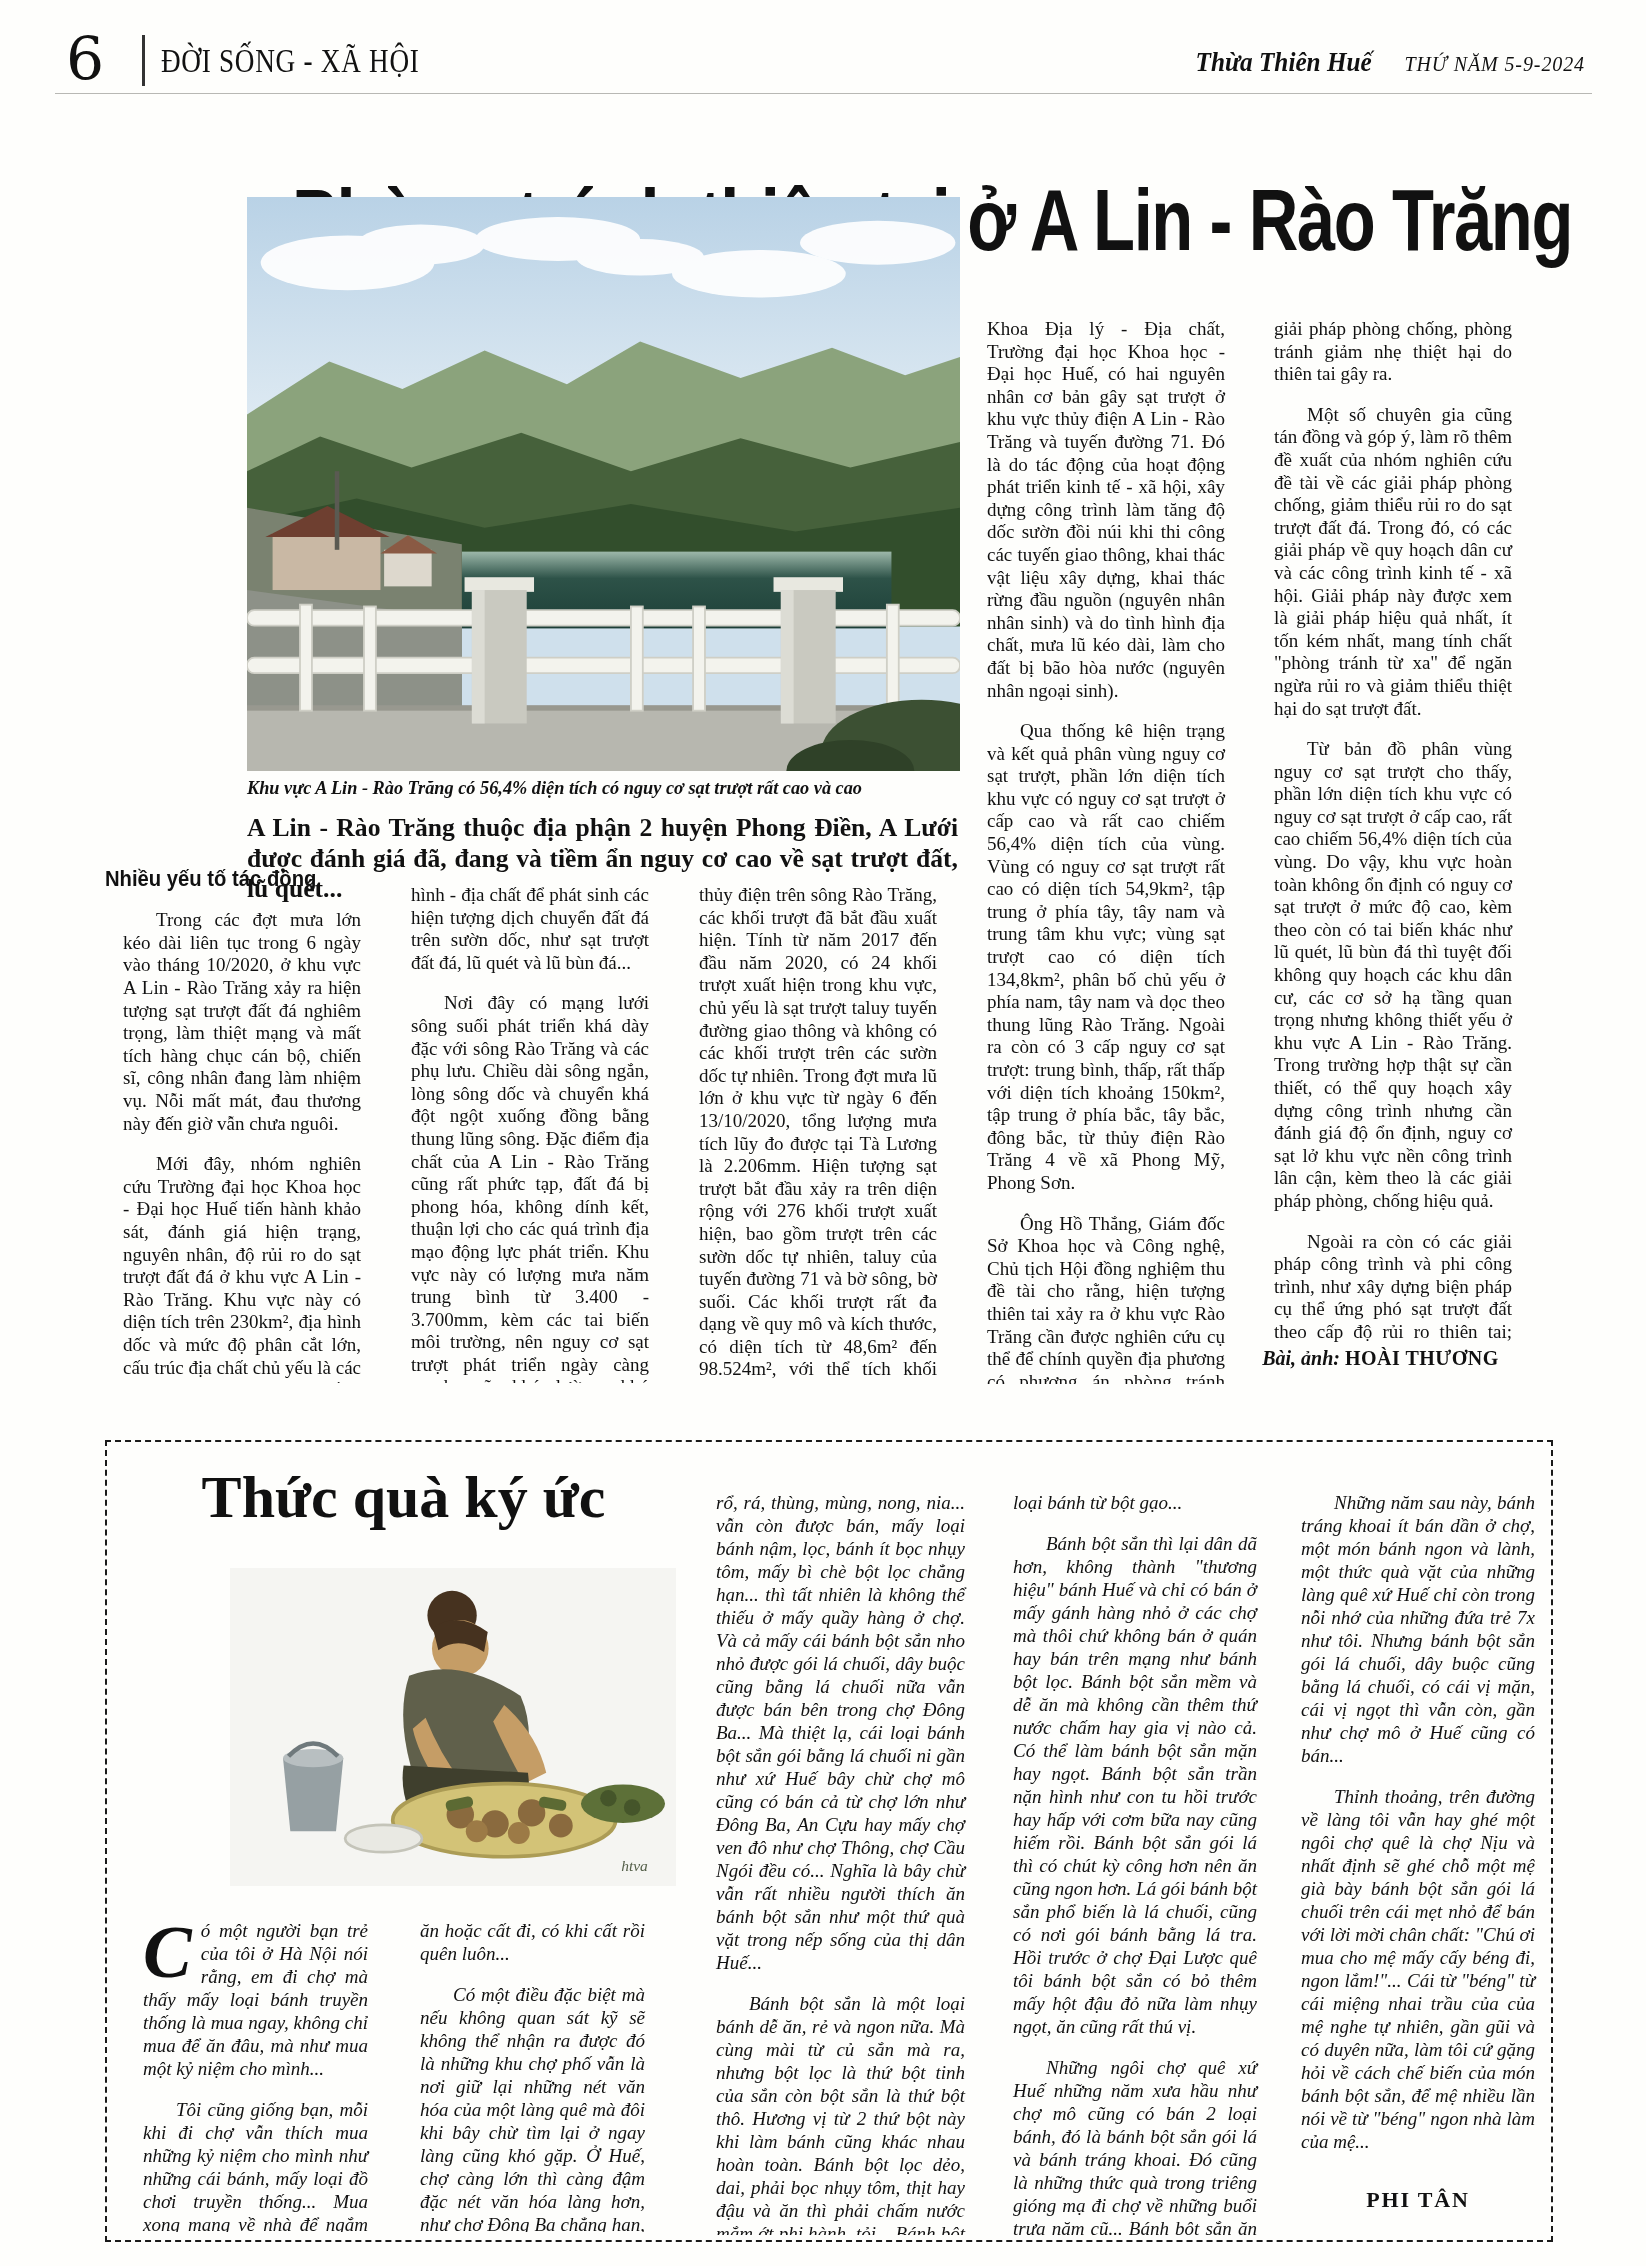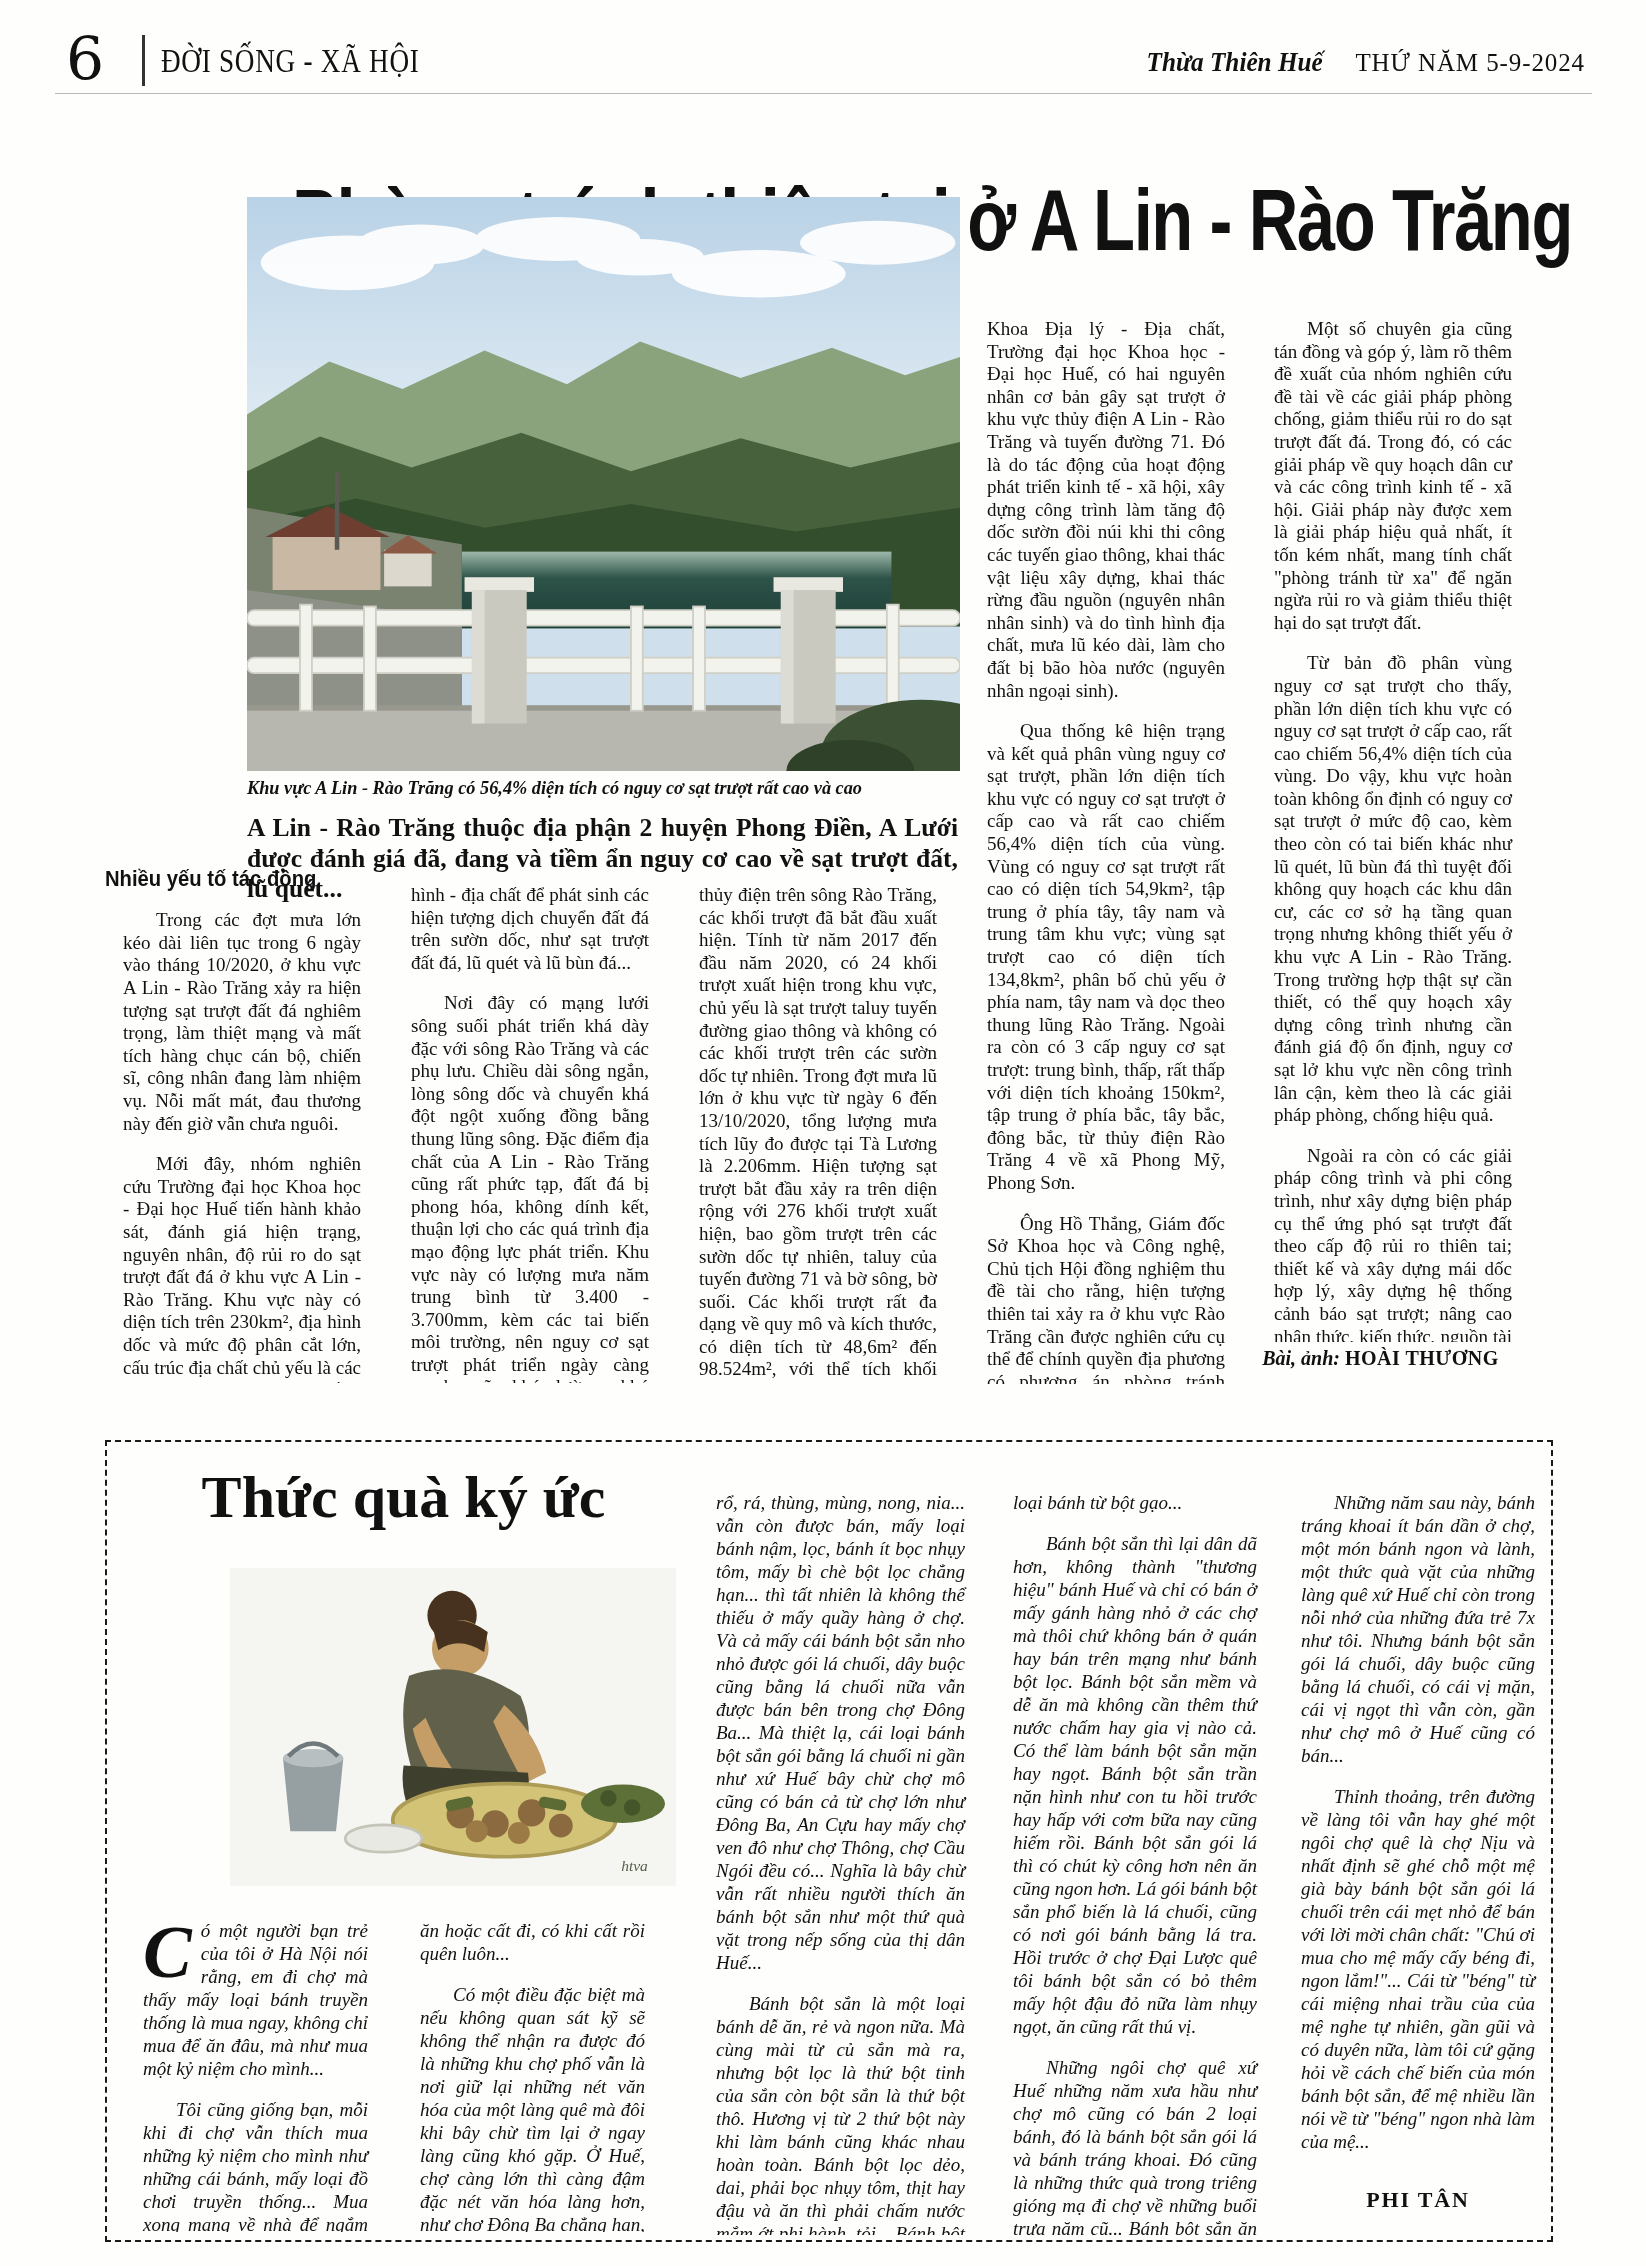--- a/index.html
+++ b/index.html
@@ -5,21 +5,21 @@
   html,body{margin:0;padding:0;background:#e8e8e8;}
   .page{position:relative;width:1647px;height:2267px;background:#fefefc;overflow:hidden;
         font-family:"Liberation Serif",serif;color:#111;}
   
   .hdr-num{position:absolute;left:66px;top:24px;font:400 60px "DejaVu Serif",serif;}
   .hdr-bar{position:absolute;left:142px;top:35px;width:2.7px;height:51px;background:#333;}
   .hdr-section{position:absolute;left:161px;top:42px;font-size:34px;letter-spacing:0.9px;
                transform:scaleX(.8);transform-origin:left center;white-space:nowrap;}
   .hdr-right{position:absolute;right:62px;top:46px;display:flex;gap:33px;align-items:baseline;}
   .masthead{font-style:italic;font-weight:700;font-size:28px;transform:scaleX(.9);transform-origin:right center;}
-  .hdr-date{font-size:25px;letter-spacing:0.9px;}
+  .hdr-date{font-size:20px;letter-spacing:0.9px;font-style:italic;}
   .hdr-rule{position:absolute;left:55px;right:55px;top:93px;height:0.9px;background:#b8b8b4;}
   
   .headline{position:absolute;left:122px;top:170px;width:1403px;text-align:center;}
   .headline-inner{display:inline-block;font-family:"Liberation Sans",sans-serif;font-weight:700;
                   font-size:87px;letter-spacing:-1.8px;white-space:nowrap;
                   transform:scaleX(.79);transform-origin:50% 50%;}
   .photo{position:absolute;left:247px;top:197px;width:713px;height:574px;background:#cfe0ec;}
   .photo svg{display:block;width:100%;height:100%;}
   .caption{position:absolute;left:247px;top:778px;width:713px;font-weight:700;font-style:italic;
            font-size:18.3px;line-height:1.15;}
@@ -151,20 +151,21 @@
   <div class="col c3">
       <div class="item cont">thủy điện trên sông Rào Trăng, các khối trượt đã bắt đầu xuất hiện. Tính từ năm 2017 đến đầu năm 2020, có 24 khối trượt xuất hiện trong khu vực, chủ yếu là sạt trượt taluy tuyến đường giao thông và không có các khối trượt trên các sườn dốc tự nhiên. Trong đợt mưa lũ lớn ở khu vực từ ngày 6 đến 13/10/2020, tổng lượng mưa tích lũy đo được tại Tà Lương là 2.206mm. Hiện tượng sạt trượt bắt đầu xảy ra trên diện rộng với 276 khối trượt xuất hiện, bao gồm trượt trên các sườn dốc tự nhiên, taluy của tuyến đường 71 và bờ sông, bờ suối. Các khối trượt rất đa dạng về quy mô và kích thước, có diện tích từ 48,6m² đến 98.524m², với thể tích khối trượt lên đến 65.000m³.</div>
       <div class="item subhead">Giải pháp phòng tránh, giảm nhẹ thiệt hại</div>
     </div>
   <div class="col c4">
       <div class="item cont">Khoa Địa lý - Địa chất, Trường đại học Khoa học - Đại học Huế, có hai nguyên nhân cơ bản gây sạt trượt ở khu vực thủy điện A Lin - Rào Trăng và tuyến đường 71. Đó là do tác động của hoạt động phát triển kinh tế - xã hội, xây dựng công trình làm tăng độ dốc sườn đồi núi khi thi công các tuyến giao thông, khai thác vật liệu xây dựng, khai thác rừng đầu nguồn (nguyên nhân nhân sinh) và do tình hình địa chất, mưa lũ kéo dài, làm cho đất bị bão hòa nước (nguyên nhân ngoại sinh).</div>
       <div class="item para">Qua thống kê hiện trạng và kết quả phân vùng nguy cơ sạt trượt, phần lớn diện tích khu vực có nguy cơ sạt trượt ở cấp cao và rất cao chiếm 56,4% diện tích của vùng. Vùng có nguy cơ sạt trượt rất cao có diện tích 54,9km², tập trung ở phía tây, tây nam và trung tâm khu vực; vùng sạt trượt cao có diện tích 134,8km², phân bố chủ yếu ở phía nam, tây nam và dọc theo thung lũng Rào Trăng. Ngoài ra còn có 3 cấp nguy cơ sạt trượt: trung bình, thấp, rất thấp với diện tích khoảng 150km², tập trung ở phía bắc, tây bắc, đông bắc, từ thủy điện Rào Trăng 4 về xã Phong Mỹ, Phong Sơn.</div>
       <div class="item para">Ông Hồ Thắng, Giám đốc Sở Khoa học và Công nghệ, Chủ tịch Hội đồng nghiệm thu đề tài cho rằng, hiện tượng thiên tai xảy ra ở khu vực Rào Trăng cần được nghiên cứu cụ thể để chính quyền địa phương có phương án phòng tránh cũng như hoạch định kế hoạch, quy hoạch phát triển kinh tế vùng A Lin - Rào Trăng hợp lý. Để đảm bảo cuộc sống của cư dân địa phương, ngoài việc chú trọng đầu tư phát triển kinh tế và an sinh xã hội, đề tài cơ bản đã nghiên cứu, đánh giá tai biến và đề xuất</div>
     </div>
   <div class="col c5">
+      <div class="item cont">giải pháp phòng chống, phòng tránh giảm nhẹ thiệt hại do thiên tai gây ra.</div>
       <div class="item para">Một số chuyên gia cũng tán đồng và góp ý, làm rõ thêm đề xuất của nhóm nghiên cứu đề tài về các giải pháp phòng chống, giảm thiểu rủi ro do sạt trượt đất đá. Trong đó, có các giải pháp về quy hoạch dân cư và các công trình kinh tế - xã hội. Giải pháp này được xem là giải pháp hiệu quả nhất, ít tốn kém nhất, mang tính chất "phòng tránh từ xa" để ngăn ngừa rủi ro và giảm thiểu thiệt hại do sạt trượt đất.</div>
       <div class="item para">Từ bản đồ phân vùng nguy cơ sạt trượt cho thấy, phần lớn diện tích khu vực có nguy cơ sạt trượt ở cấp cao, rất cao chiếm 56,4% diện tích của vùng. Do vậy, khu vực hoàn toàn không ổn định có nguy cơ sạt trượt ở mức độ cao, kèm theo còn có tai biến khác như lũ quét, lũ bùn đá thì tuyệt đối không quy hoạch các khu dân cư, các cơ sở hạ tầng quan trọng nhưng không thiết yếu ở khu vực A Lin - Rào Trăng. Trong trường hợp thật sự cần thiết, có thể quy hoạch xây dựng công trình nhưng cần đánh giá độ ổn định, nguy cơ sạt lở khu vực nền công trình lân cận, kèm theo là các giải pháp phòng, chống hiệu quả.</div>
       <div class="item para">Ngoài ra còn có các giải pháp công trình và phi công trình, như xây dựng biện pháp cụ thể ứng phó sạt trượt đất theo cấp độ rủi ro thiên tai; thiết kế và xây dựng mái dốc hợp lý, xây dựng hệ thống cảnh báo sạt trượt; nâng cao nhận thức, kiến thức, nguồn tài liệu tuyên truyền cho người dân cách phòng chống; quản lý, bảo vệ và phát triển rừng...</div>
     </div>
 
   <div class="byline1">
     <span class="pfx">Bài, ảnh:</span>
     <span class="name">HOÀI THƯƠNG</span>
   </div>
 

